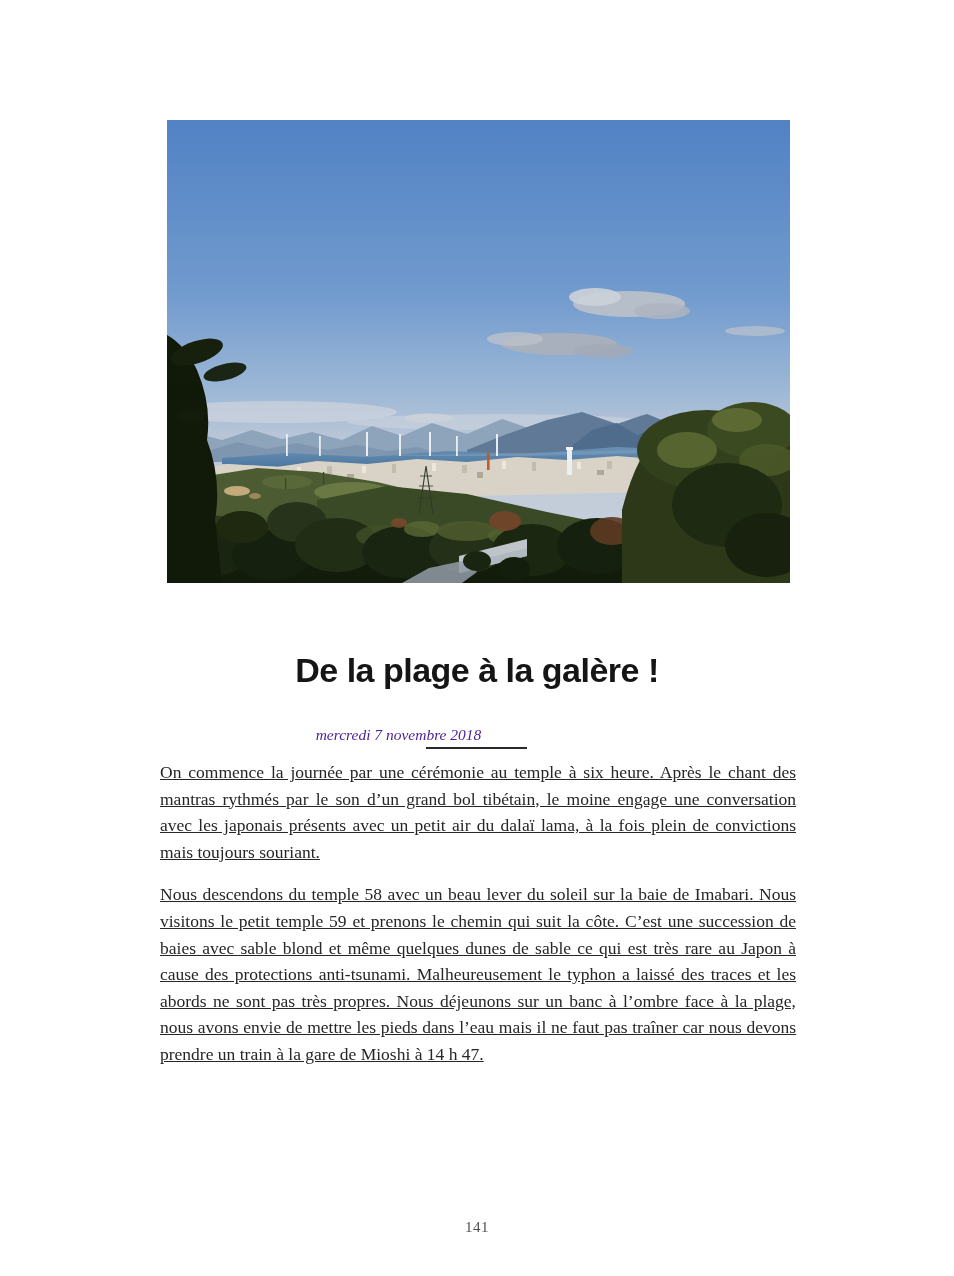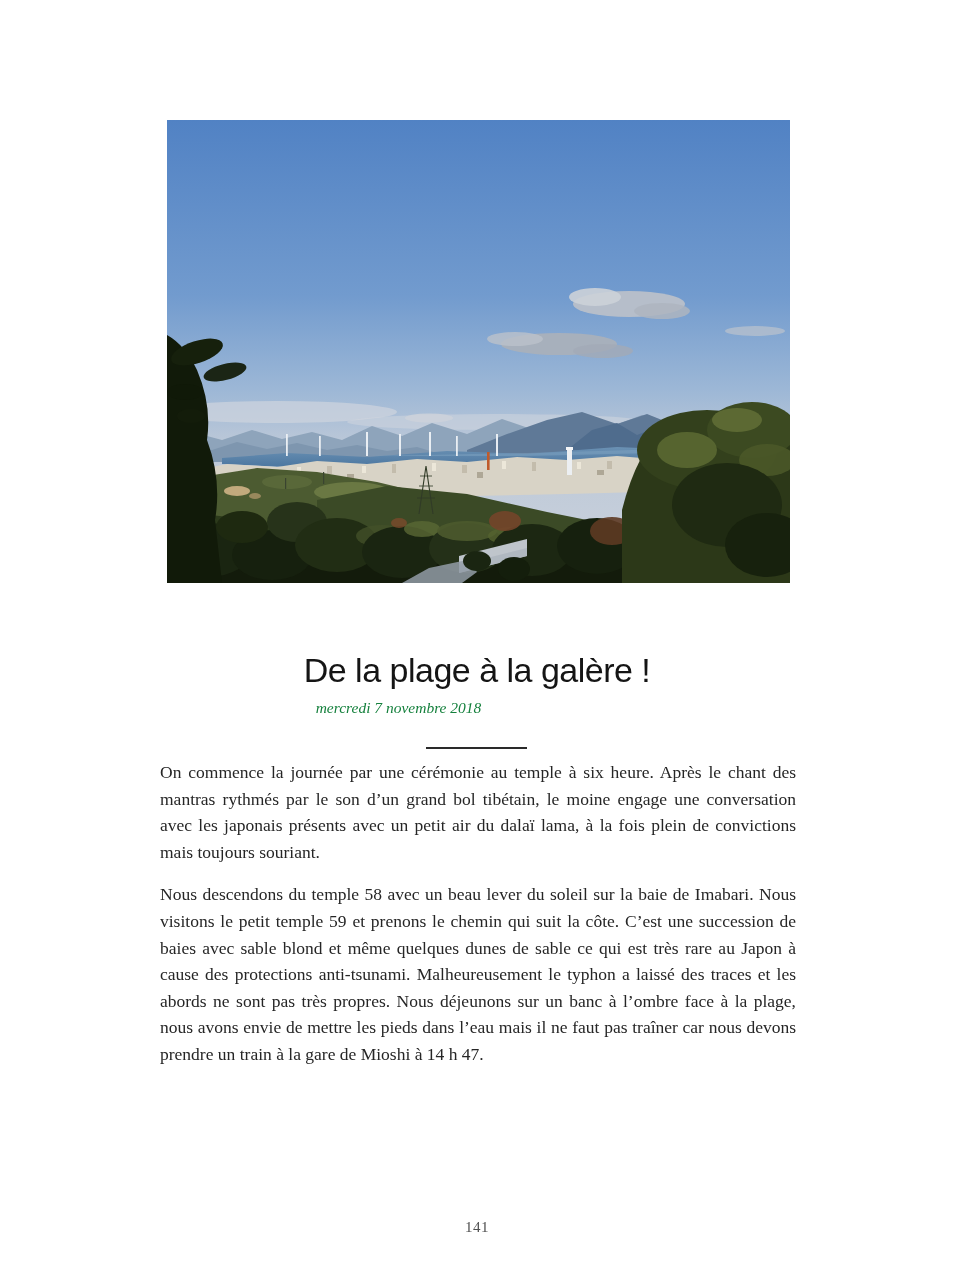--- a/index.html
+++ b/index.html
@@ -14,38 +14,39 @@
   figure.photo {
     position: absolute; left: 167px; top: 120px;
     width: 623px; height: 463px; overflow: hidden;
   }
   figure.photo svg { display: block; }
 
   h1.title {
     position: absolute; top: 651px; left: 0; width: 954px;
     text-align: center;
     font-family: "Liberation Sans", sans-serif;
-    font-weight: 400; font-size: 34px; line-height: 38px;
+    font-weight: 700; font-size: 34px; line-height: 38px;
     letter-spacing: -0.5px; color: #151515;
   }
   .date {
-    position: absolute; top: 699px; left: 0; width: 797px;
+    position: absolute; top: 726px; left: 0; width: 797px;
     text-align: center;
     font-family: "Liberation Serif", serif;
-    font-style: italic; font-size: 15.5px; color: #15803d;
+    font-style: italic; font-size: 15.5px; color: #4c1d95;
   }
   .divider {
     position: absolute; top: 747px; left: 426px;
     width: 101px; height: 0;
     border-top: 2px solid #2a2a2a;
   }
   .body-text {
     position: absolute; left: 160px; top: 759px; width: 636px;
     font-size: 17.5px; line-height: 26.6px; color: #262626;
     text-align: justify;
+    text-decoration: underline;
   }
   .body-text p { margin-bottom: 16px; }
   .pagenum {
     position: absolute; top: 1219px; left: 0; width: 954px;
     text-align: center; font-size: 15px; color: #4f4f4f;
     letter-spacing: 0.5px;
   }
 </style>
 </head>
 <body>

